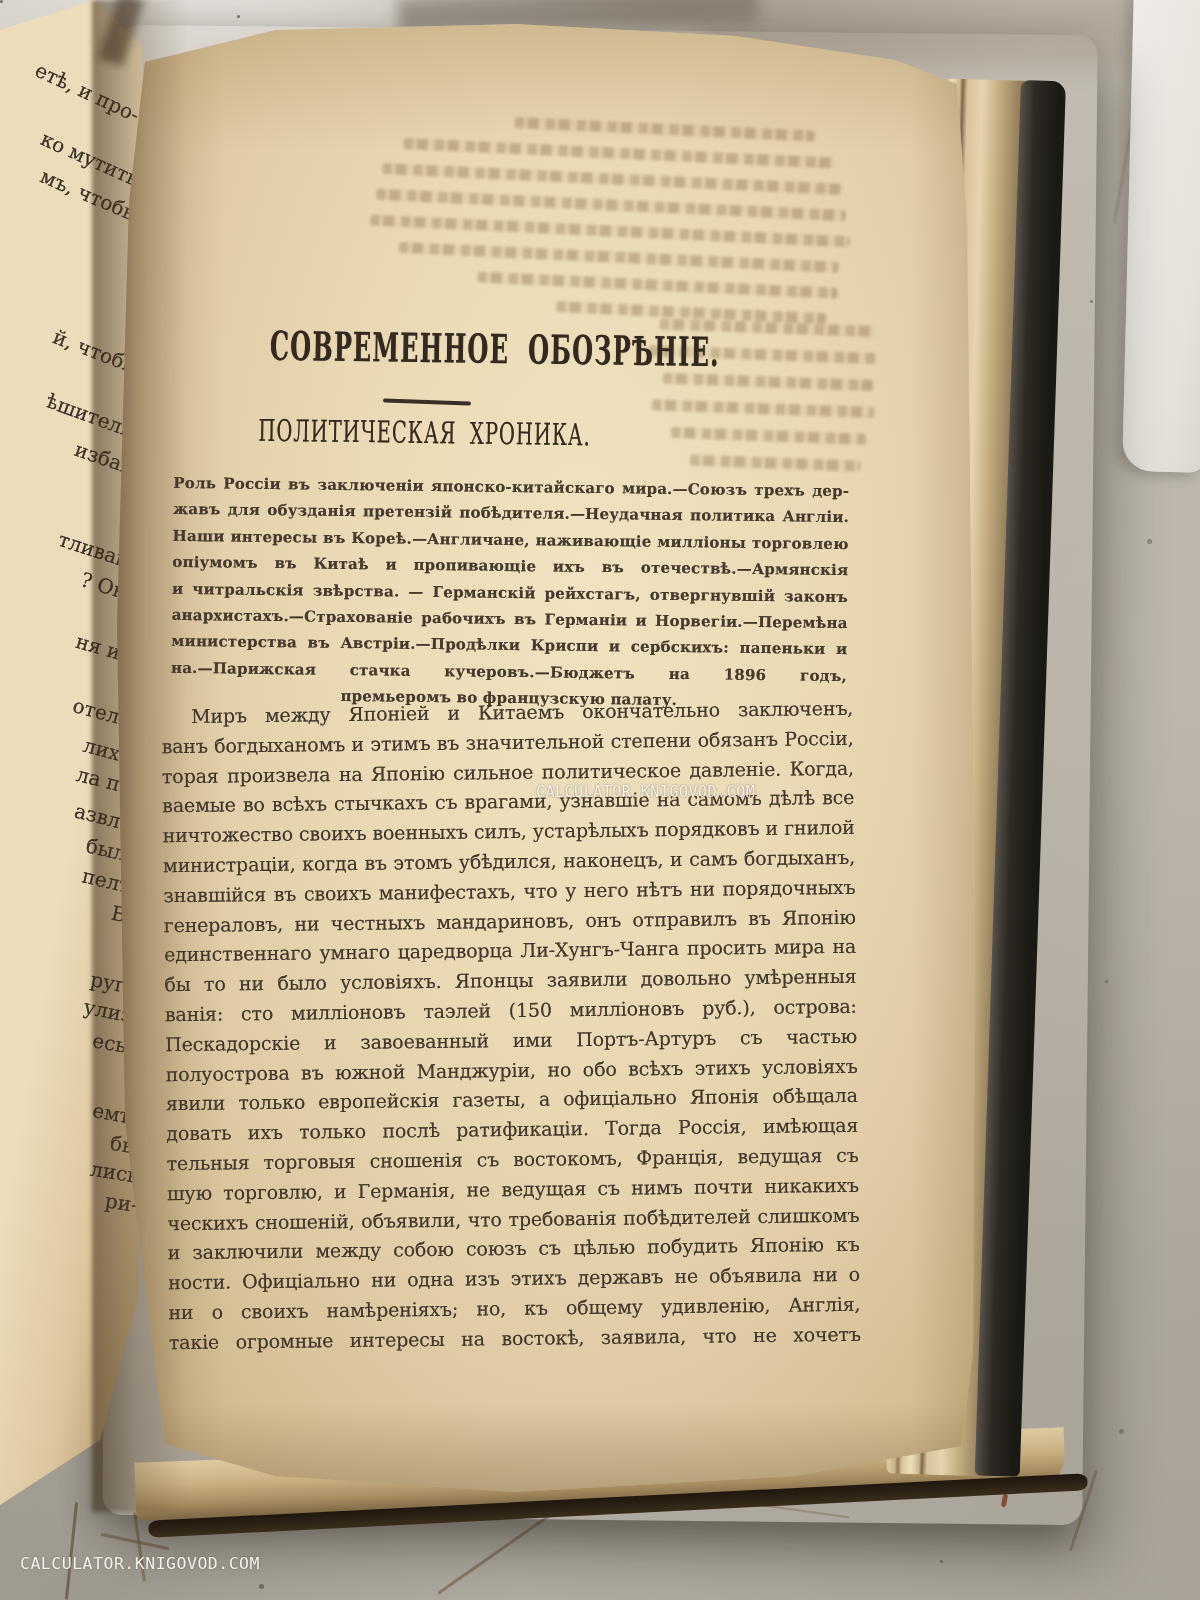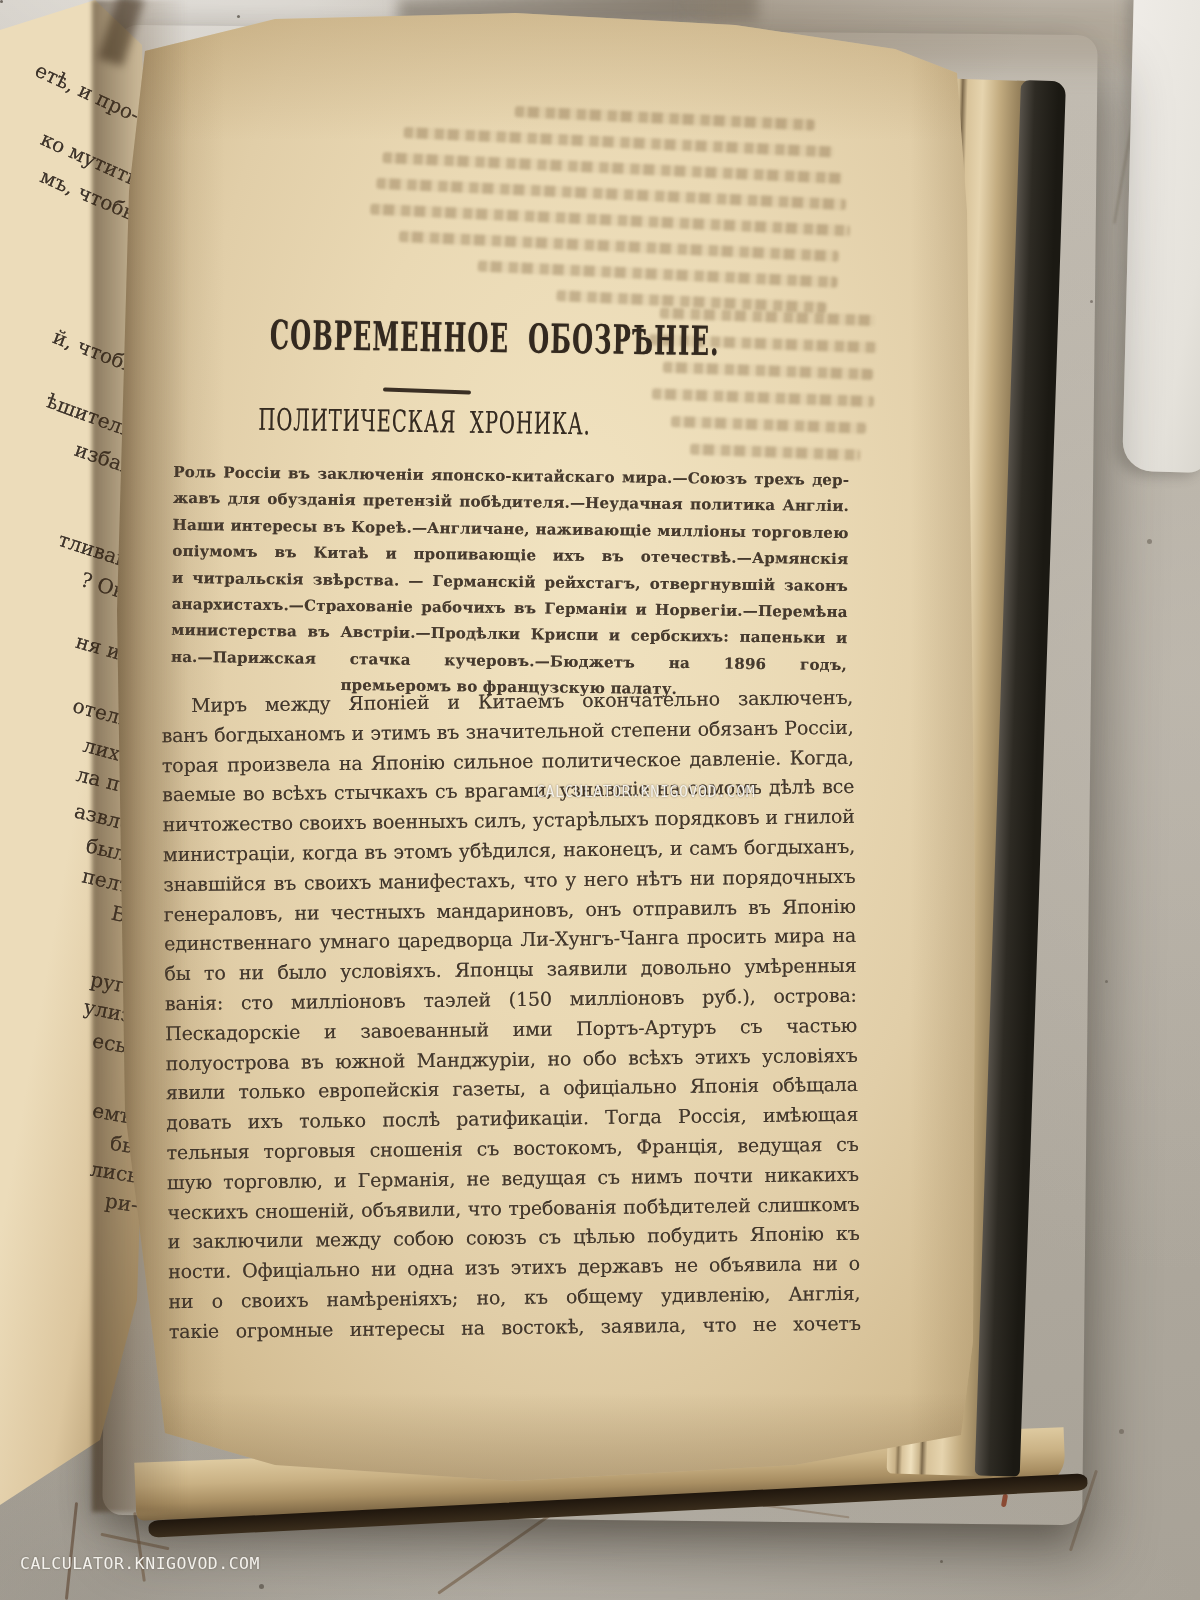--- a/index.html
+++ b/index.html
@@ -48,21 +48,21 @@
   
   .left-page{left:0;top:0;width:152px;height:1512px;
     clip-path:polygon(0 30px,95px 0,142px 45px,152px 420px,147px 1000px,137px 1300px,100px 1440px,0 1505px);
     background:linear-gradient(100deg,#ecdcba 52%,#dcc69e 74%,#b2996e 90%,#6b5639 100%);}
   .spine-top{left:108px;top:-6px;width:26px;height:70px;background:rgba(45,32,18,.55);filter:blur(4px);transform:rotate(18deg);}
   .gutter{left:92px;top:0;width:95px;height:1512px;
     background:linear-gradient(90deg,rgba(58,40,20,.55),rgba(92,68,40,.28) 45%,rgba(122,96,60,0));filter:blur(2px);}
   .frag{position:absolute;right:14px;white-space:nowrap;color:#3e342b;font-size:20px;
     transform-origin:100% 50%;text-shadow:0 0 .5px rgba(62,52,43,.7);}
   
-  .right-page{left:95px;top:11px;width:885px;height:1482px;
+  .right-page{left:95px;top:22px;width:885px;height:1482px;
     clip-path:polygon(50px 40px,180px 8px,420px 2px,640px 14px,800px 38px,862px 62px,872px 200px,880px 900px,878px 1330px,866px 1424px,700px 1454px,420px 1470px,180px 1454px,70px 1422px,30px 1100px,22px 600px,34px 180px);
     background:
       linear-gradient(to bottom,rgba(170,140,92,.38),rgba(170,140,92,0) 130px),
       linear-gradient(to right,rgba(80,58,32,.5),rgba(120,95,60,.22) 52px,rgba(120,95,60,0) 130px),
       linear-gradient(to top,rgba(120,95,60,.42),rgba(120,95,60,0) 100px),
       linear-gradient(to left,rgba(140,115,75,.3),rgba(140,115,75,0) 70px),
       radial-gradient(ellipse at 55% 38%,#f1e3c1 0%,#ead9b4 35%,#e1cea8 58%,#d5bf95 78%,#c5ad80 95%);}
   .header{position:absolute;left:25px;top:306px;width:610px;text-align:center;color:#33291f;transform:rotate(.8deg);}
   .sec-title{display:inline-block;font-weight:bold;font-size:40px;line-height:1;letter-spacing:2px;word-spacing:16px;
     transform:scaleX(.6);transform-origin:50% 50%;white-space:nowrap;text-shadow:0 0 1px rgba(40,30,20,.6);}

